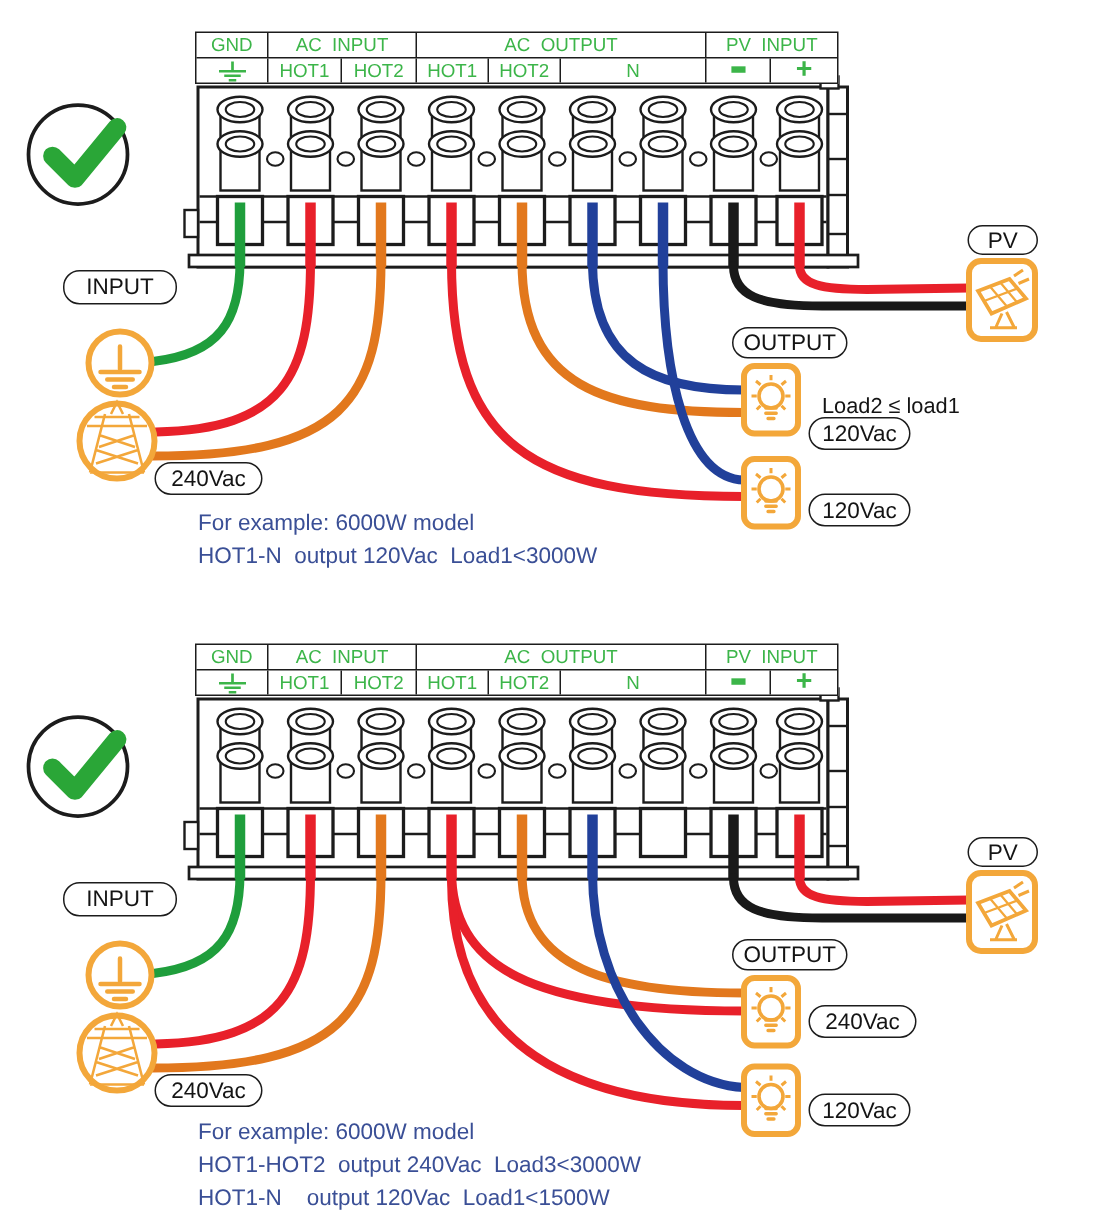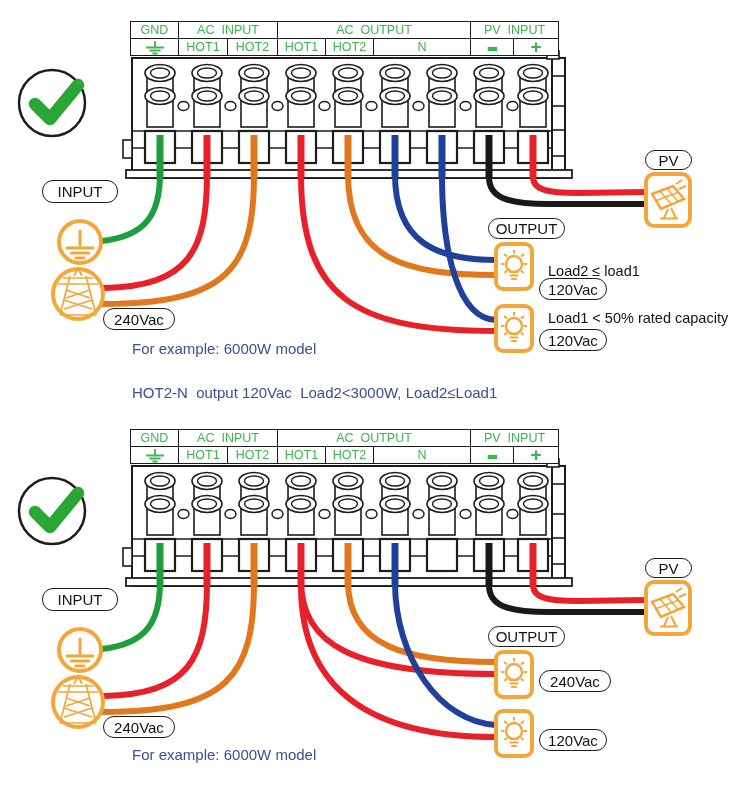--- a/index.html
+++ b/index.html
@@ -228,25 +228,24 @@
     <div class="ltext" style="left:548px;top:263px">Load2 ≤ load1</div>
     <div class="pill" style="left:539px;top:278px;width:68px">120Vac</div>
 
     <div class="icon-box lamp-box" style="left:494px;top:304px">
       <svg width="30" height="38" viewBox="0 0 30 38">
         <circle class="o-stroke" stroke-width="2.4" cx="15" cy="16" r="8"></circle>
         <path class="o-stroke" stroke-width="2.2" stroke-linecap="round" d="M11.5,24 L18.5,24 M11.5,27.5 L18.5,27.5 M13,31 L17,31"></path>
         <path class="o-stroke" stroke-width="2" d="M15,2 L15,5.5 M5,6 L8,8.5 M25,6 L22,8.5 M2,16 L5.5,16 M24.5,16 L28,16 M5.5,25 L8,22.5 M24.5,25 L22,22.5"></path>
       </svg>
     </div>
-    <div class="ltext" style="left:548px;top:310px">Load1 &lt; 50% rated capacity</div>
     <div class="pill" style="left:539px;top:329px;width:68px">120Vac</div>
 
     <div class="note" style="left:132px;top:340px">For example: 6000W model</div>
-    <div class="note" style="left:132px;top:384px">HOT2-N  output 120Vac  Load2&lt;3000W, Load2≤Load1</div>
+    <div class="note" style="left:132px;top:362px">HOT1-N  output 120Vac  Load1&lt;3000W</div>
   </section>
 
   <section class="diagram" style="top:408px;height:404px;">
     <svg class="layer" width="734" height="404" viewBox="0 0 734 404">
       <g>
         <circle class="check-circle" cx="52" cy="103" r="33"></circle>
         <path class="check-stroke" d="M35,104 L50,119 L78,85"></path>
       </g>
       <g>
           <rect fill="#fff" stroke="#1c1c1c" x="132" y="58" width="420" height="120" stroke-width="2"></rect>
@@ -420,15 +419,17 @@
     <div class="icon-box lamp-box" style="left:494px;top:301px">
       <svg width="30" height="38" viewBox="0 0 30 38">
         <circle class="o-stroke" stroke-width="2.4" cx="15" cy="16" r="8"></circle>
         <path class="o-stroke" stroke-width="2.2" stroke-linecap="round" d="M11.5,24 L18.5,24 M11.5,27.5 L18.5,27.5 M13,31 L17,31"></path>
         <path class="o-stroke" stroke-width="2" d="M15,2 L15,5.5 M5,6 L8,8.5 M25,6 L22,8.5 M2,16 L5.5,16 M24.5,16 L28,16 M5.5,25 L8,22.5 M24.5,25 L22,22.5"></path>
       </svg>
     </div>
     <div class="pill" style="left:539px;top:321px;width:68px">120Vac</div>
 
     <div class="note" style="left:132px;top:338px">For example: 6000W model</div>
+    <div class="note" style="left:132px;top:360px">HOT1-HOT2  output 240Vac  Load3&lt;3000W</div>
+    <div class="note" style="left:132px;top:382px">HOT1-N    output 120Vac  Load1&lt;1500W</div>
   </section>
 
 </main>
 
 </body></html>

